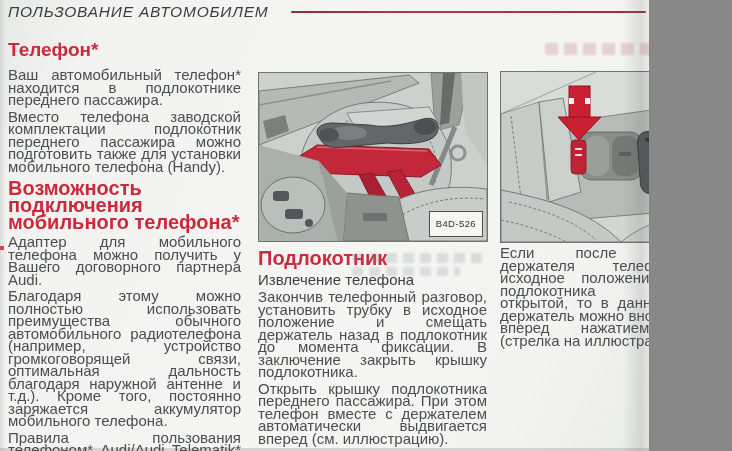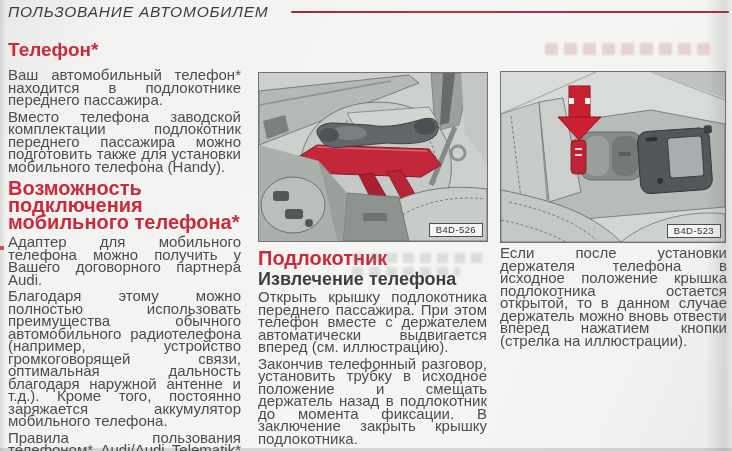--- a/index.html
+++ b/index.html
@@ -1,17 +1,17 @@
 <!DOCTYPE html>
 <html lang="ru"><head>
 <meta charset="utf-8">
 <style>
   html,body{margin:0;padding:0;background:#888;}
   .page{
-    position:relative;width:732px;height:451px;overflow:hidden;
+    position:relative;width:649px;height:451px;overflow:hidden;
     background:linear-gradient(115deg,#e7e9e6 0%,#f2f3f0 12%,#f5f6f3 55%,#f3f4f1 82%,#e9ebe8 100%);
     font-family:"Liberation Sans",sans-serif;color:#4b4e50;
   }
   
   .edge-right{position:absolute;top:0;right:0;width:26px;height:100%;
     background:linear-gradient(90deg,rgba(90,95,92,0) 0%,rgba(90,95,92,.16) 70%,rgba(90,95,92,.05) 100%);}
   .edge-left{position:absolute;top:0;left:0;width:6px;height:100%;
     background:linear-gradient(90deg,rgba(60,65,62,.12),rgba(60,65,62,0));}
   .edge-bottom{position:absolute;left:0;bottom:0;width:100%;height:3px;background:rgba(70,74,72,.18);}
 
@@ -20,29 +20,29 @@
   .pg-rule{position:absolute;left:291px;right:3px;top:11px;height:2px;
     background:linear-gradient(90deg,#8e2d42,#b23346 30%,#a52f42);border-radius:1px;}
 
   .col{position:absolute;}
   .col-left{left:8px;top:40px;width:233px;}
   .col-mid-text{left:258px;top:250px;width:229px;}
   .col-right-text{left:500px;top:247px;width:227px;}
 
   .h1{font-size:19px;line-height:20px;font-weight:bold;color:#cb2a3d;margin:0 0 9px 0;}
   .h2{font-size:20px;line-height:17px;font-weight:bold;color:#cb2a3d;margin:7px 0 5px 0;}
-  .h3{font-size:18px;line-height:15px;font-weight:bold;color:#3c3f41;margin:4px 0 4px 0;}
+  .h3{font-size:15px;line-height:15px;font-weight:normal;color:#3c3f41;margin:4px 0 4px 0;}
   .bodytext{font-size:15px;line-height:12.5px;text-align:justify;color:#4b4e50;margin:0 0 4px 0;}
 
   .fig{position:absolute;border:1px solid #6f7371;background:#ccd0cd;box-sizing:content-box;}
   .fig-1{left:258px;top:72px;width:228px;height:168px;}
   .fig-2{left:500px;top:71px;width:224px;height:170px;}
   .fig svg{display:block;}
   .fig-label{position:absolute;right:4px;bottom:4px;background:#f5f5f3;border:1px solid #4c4f51;
-    font-size:9.5px;line-height:12px;padding:0 6px;color:#303335;letter-spacing:.4px;}
+    font-size:9.5px;line-height:12px;padding:6px 6px;color:#303335;letter-spacing:.4px;}
 
   
   .ghost{position:absolute;filter:blur(1.1px);border-radius:2px;}
   .ghost-red{background:repeating-linear-gradient(90deg,rgba(170,70,80,.20) 0 13px,rgba(170,70,80,0) 13px 19px);}
   .ghost-gray{background:repeating-linear-gradient(90deg,rgba(125,135,140,.22) 0 11px,rgba(125,135,140,0) 11px 17px);}
   .margin-tick{position:absolute;left:0;top:246px;width:4px;height:4px;background:#c5303f;opacity:.85;}
 </style>
 </head>
 <body>
 
@@ -105,22 +105,22 @@
       <rect x="14" y="118" width="16" height="10" rx="3" fill="#53575a"></rect>
       <rect x="26" y="136" width="18" height="10" rx="3" fill="#53575a"></rect>
       <circle cx="50" cy="150" r="4" fill="#53575a"></circle>
     </svg>
     <span class="fig-label">B4D-526</span>
   </div>
 
   <div class="col col-mid-text">
     <div class="h2" style="margin-top:0;">Подлокотник</div>
     <div class="h3">Извлечение телефона</div>
+    <p class="bodytext">Закончив телефонный разговор, установить трубку в исходное положение и смещать держатель назад в подлокотник до момента фиксации. В заключение закрыть крышку подлокотника.</p>
     <p class="bodytext">Открыть крышку подлокотника переднего пассажира. При этом телефон вместе с держателем автоматически выдвигается вперед (см. иллюстрацию).</p>
-    <p class="bodytext">Закончив телефонный разговор, установить трубку в исходное положение и смещать держатель назад в подлокотник до момента фиксации. В заключение закрыть крышку подлокотника.</p>
   </div>
 
   <div class="fig fig-2">
     <svg width="224" height="170" viewBox="0 0 224 170">
       <rect width="224" height="170" fill="#d3d7d4"></rect>
       <rect width="224" height="55" fill="#d9ddda"></rect>
       <line x1="150" y1="0" x2="224" y2="28" stroke="#a9ada9" stroke-width="1.2"></line>
       <line x1="95" y1="0" x2="0" y2="42" stroke="#a9ada9" stroke-width="1.2"></line>
       <polygon points="150,0 224,0 224,26" fill="#c0c4c1"></polygon>
 

